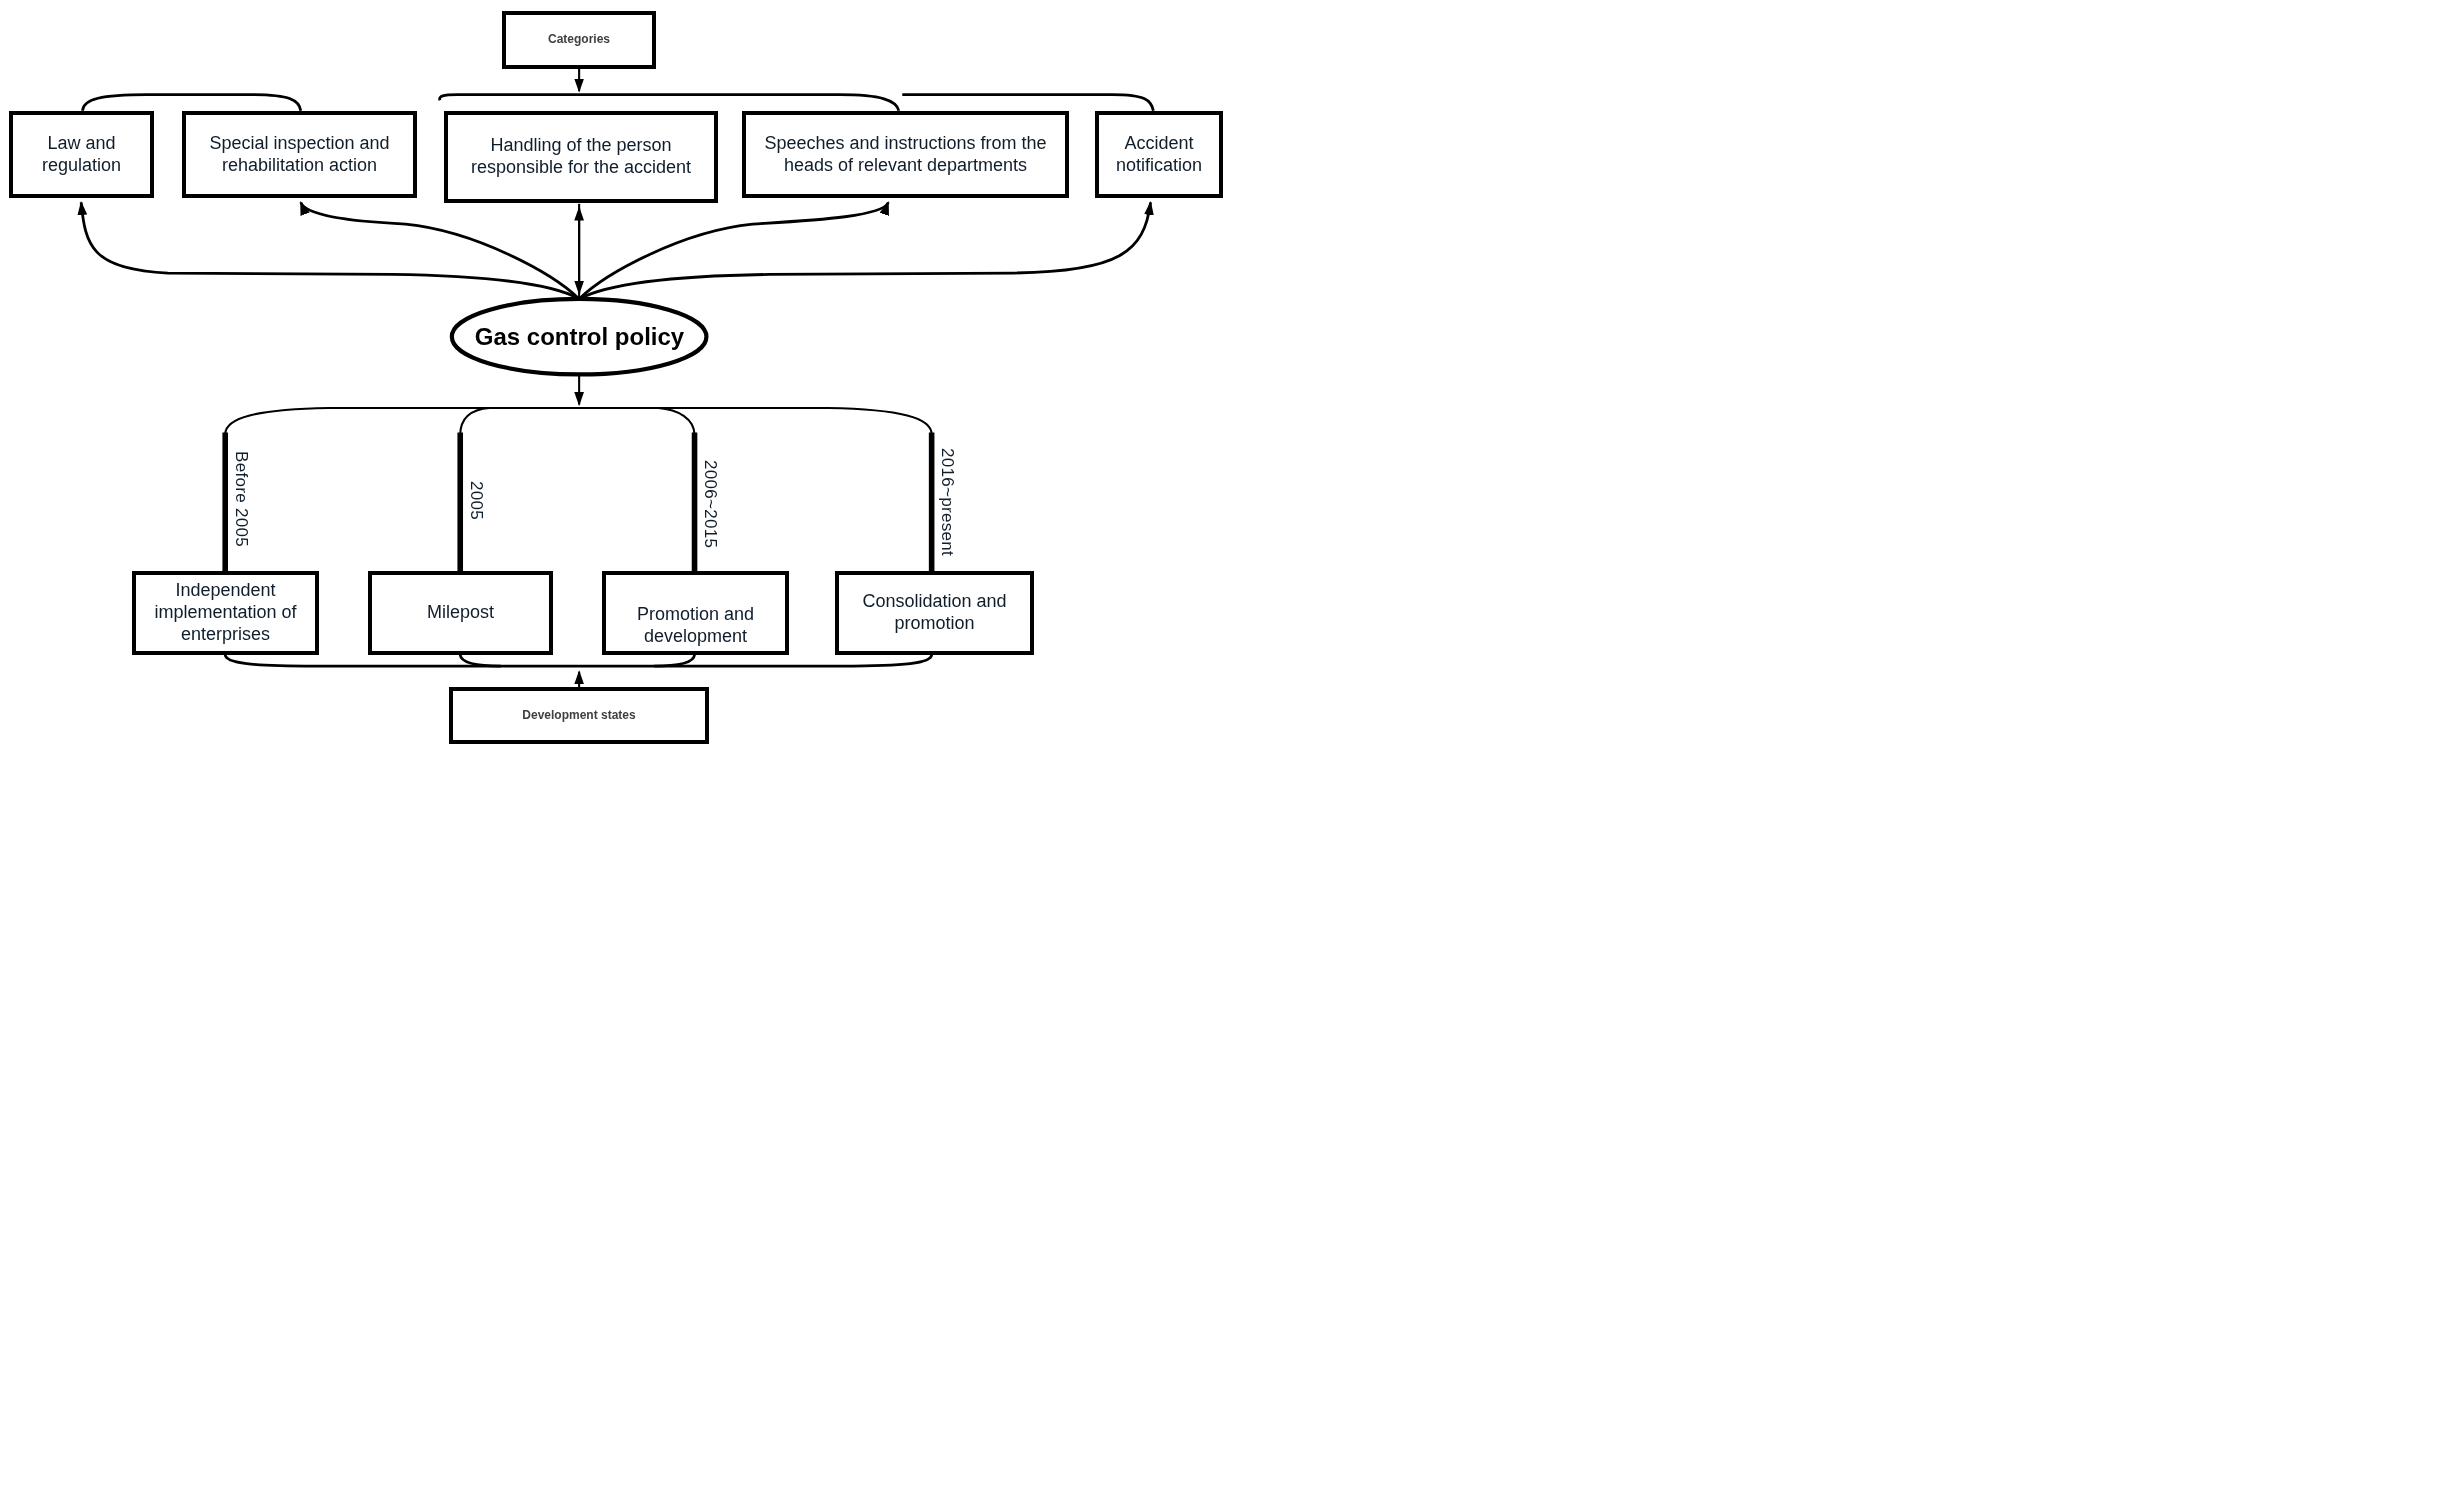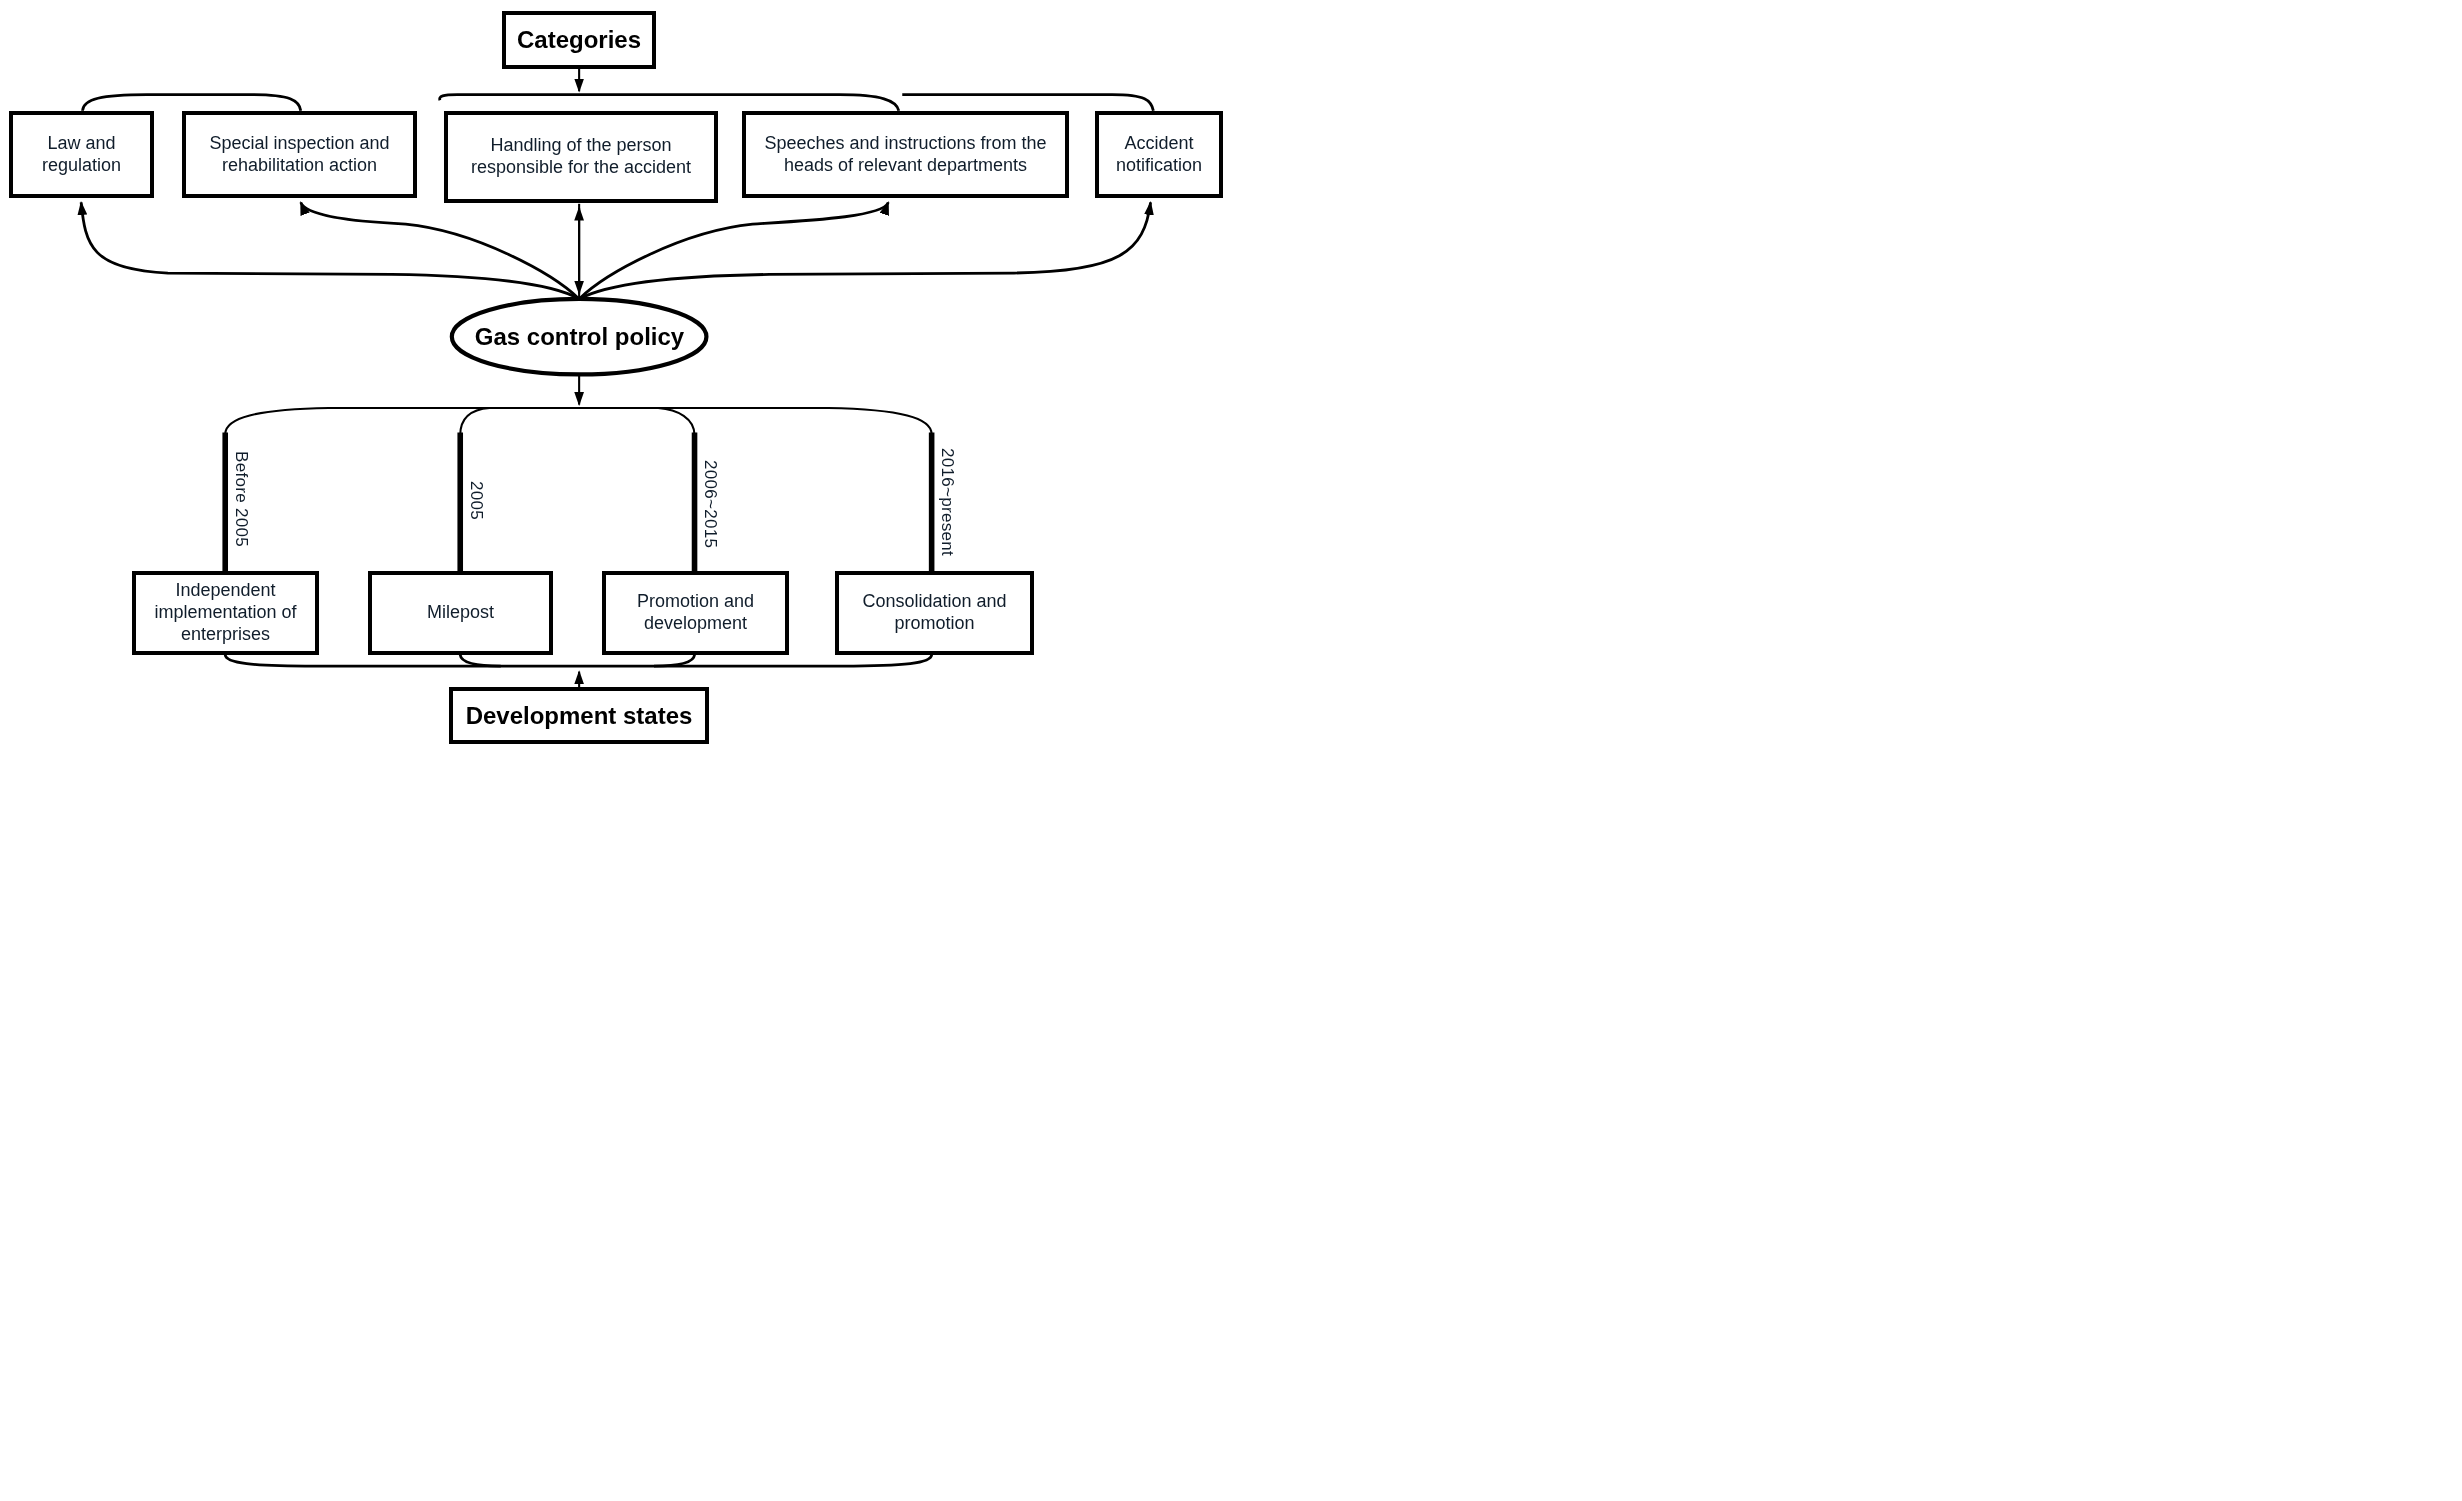--- a/index.html
+++ b/index.html
@@ -29,22 +29,22 @@
     align-items: center;
     justify-content: center;
     text-align: center;
     color: #101d2b;
     font-size: 18px;
     line-height: 1.22;
     padding: 2.8px 4.2px;
   }
   .box.title {
     font-weight: bold;
-    font-size: 24px;
-    color: #000000;
+    font-size: 12px;
+    color: #404040;
   }
   .ellipse-label {
     position: absolute;
     display: flex;
     align-items: center;
     justify-content: center;
     text-align: center;
     font-weight: bold;
     font-size: 24px;
     color: #000000;
@@ -61,21 +61,21 @@
   
   .b-categories { left: 502px; top: 10.5px;  width: 154px; height: 58px; }
   .b-cat1       { left: 9px;  top: 111px; width: 145px; height: 87px; }
   .b-cat2       { left: 182px; top: 111px; width: 235px; height: 87px; }
   .b-cat3       { left: 444px; top: 111px; width: 274px; height: 92px; }
   .b-cat4       { left: 742px;top: 111px; width: 327px; height: 87px; }
   .b-cat5       { left: 1095px;top: 111px; width: 128px; height: 87px; }
   .e-policy     { left: 462px; top: 312px; width: 235px; height: 49px; }
   .b-state1     { left: 132px; top: 571px; width: 187px; height: 84px; }
   .b-state2     { left: 368px; top: 571px; width: 185px; height: 84px; }
-  .b-state3     { left: 602px; top: 571px; width: 187px; height: 84px; }
+  .b-state3     { left: 602px; top: 571px; width: 187px; height: 84px; align-items: flex-end; }
   .b-state4     { left: 835px;top: 571px; width: 199px; height: 84px; }
   .b-dev        { left: 449px; top: 687px; width: 260px; height: 57px; }
   .v-1 { left: 231px;  top: 451px; }
   .v-2 { left: 466px;  top: 481px; }
   .v-3 { left: 700px; top: 460px; }
   .v-4 { left: 937px; top: 448px; }
 </style>
 </head>
 <body>
 

